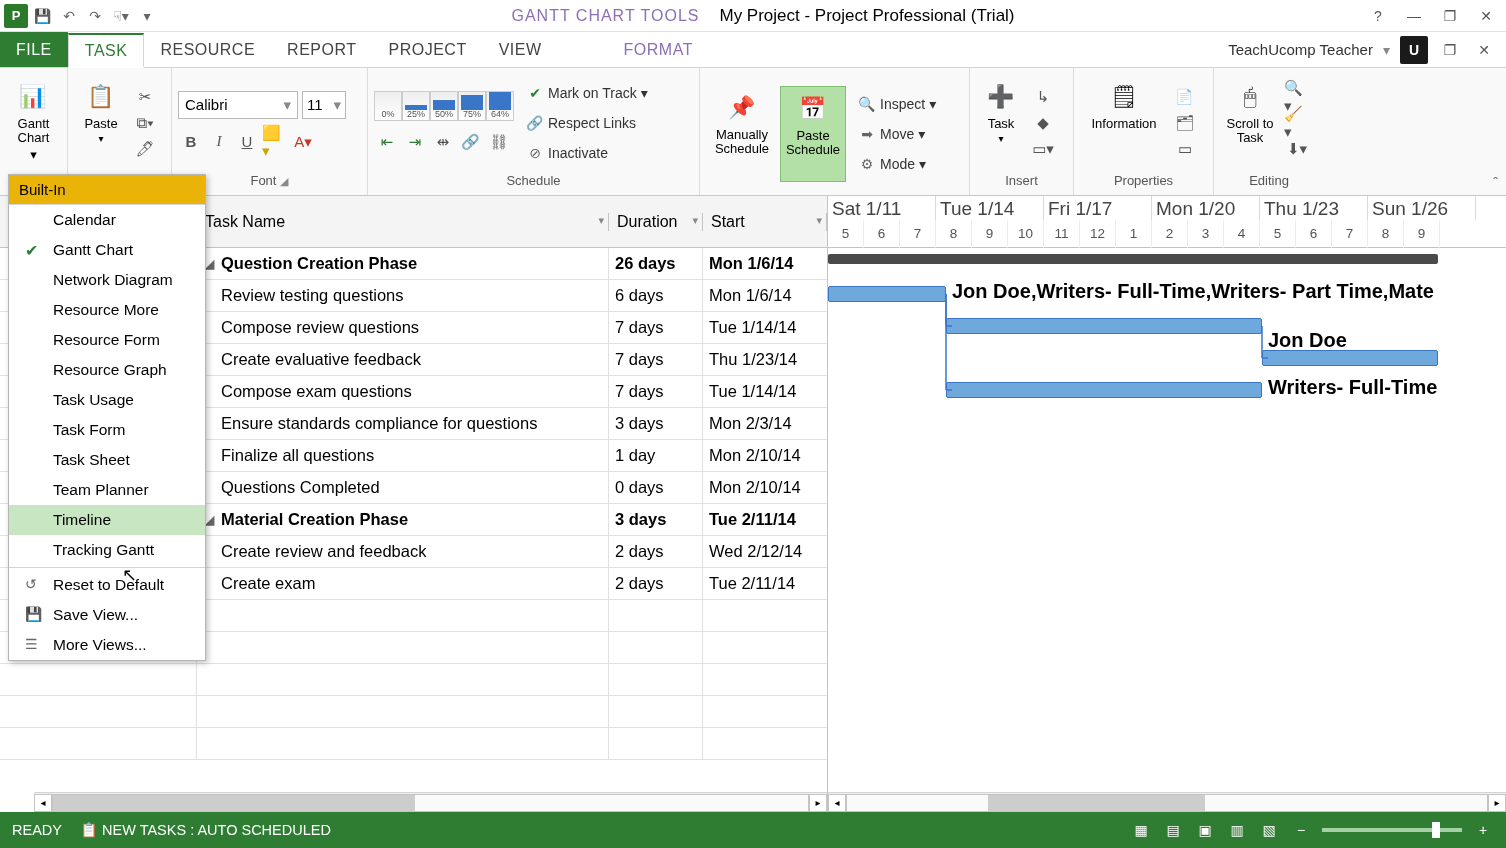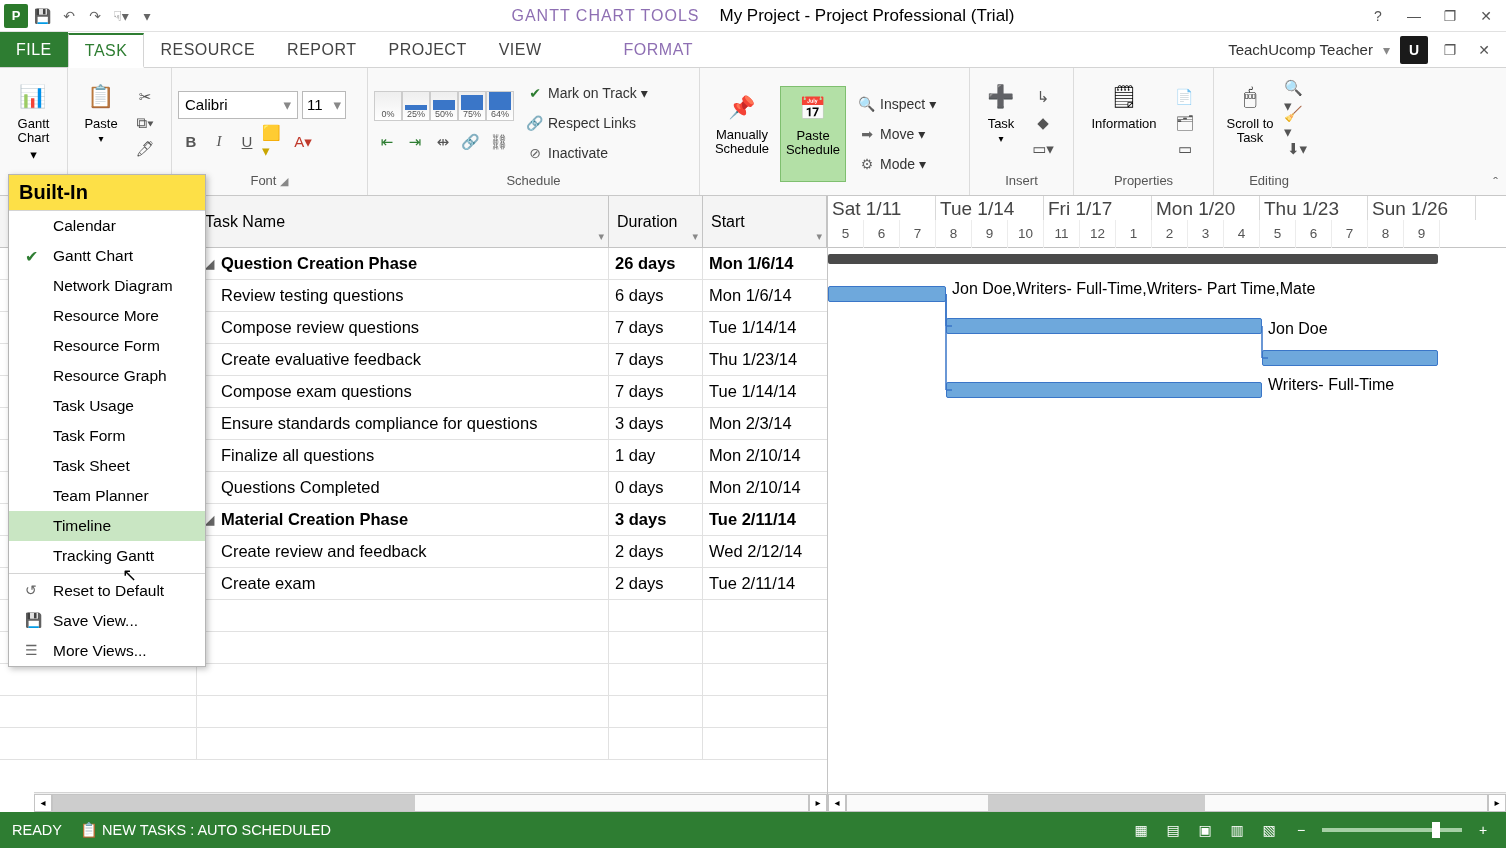--- a/index.html
+++ b/index.html
@@ -37,30 +37,30 @@
   .col{display:flex;flex-direction:column;justify-content:center;}
   .font-select{width:120px;height:28px;border:1px solid #b9b9b9;background:#fff;font-size:15px;padding:0 6px;display:flex;align-items:center;justify-content:space-between;}
   .size-select{width:44px;height:28px;border:1px solid #b9b9b9;background:#fff;font-size:15px;padding:0 4px;display:flex;align-items:center;justify-content:space-between;}
   .btnrow{display:flex;gap:2px;}
   .sq{width:26px;height:26px;display:flex;align-items:center;justify-content:center;font-size:15px;color:#555;}
   .percent-row{display:flex;gap:0;}
   .pbox{width:28px;height:30px;border:1px solid #ccc;font-size:9px;text-align:center;line-height:1;display:flex;flex-direction:column;justify-content:flex-end;padding-bottom:1px;color:#555;background:linear-gradient(#eee,#fff);}
   .pbox .bar{background:#3a76c8;margin:0 2px;}
   
   .view-dropdown{position:absolute;left:8px;top:174px;width:198px;background:#fff;border:1px solid #b5b5b5;box-shadow:2px 2px 6px rgba(0,0,0,.25);z-index:50;}
-  .vd-header{background:#fde047;font-weight:bold;padding:6px 10px;font-size:20px;border-bottom:1px solid #d4d4d4;}
+  .vd-header{background:#eab308;font-weight:normal;padding:6px 10px;font-size:15px;border-bottom:1px solid #d4d4d4;}
   .vd-item{padding:6px 8px 6px 44px;font-size:15.5px;position:relative;cursor:pointer;}
   .vd-item.hover{background:#c9e6c3;}
   .vd-item .chk{position:absolute;left:16px;top:6px;color:#2e7d32;font-size:16px;}
   .vd-item .micon{position:absolute;left:16px;top:6px;font-size:14px;color:#666;}
   .vd-sep{border-top:1px solid #d4d4d4;margin:2px 0;}
   
   .workspace{position:absolute;left:0;top:196px;right:0;bottom:36px;}
   .sheet{position:absolute;left:0;top:0;width:828px;bottom:0;border-right:1px solid #c4c4c4;}
-  .colheads{height:52px;display:flex;border-bottom:1px solid #c4c4c4;background:#f4f4f4;}
+  .colheads{height:52px;display:flex;border-bottom:1px solid #c4c4c4;background:#f4f4f4;align-items:center;}
   .ch-corner{width:197px;border-right:1px solid #c4c4c4;}
   .ch{border-right:1px solid #c4c4c4;display:flex;align-items:center;padding:0 8px;font-size:16px;position:relative;}
   .ch .cdrop{position:absolute;right:4px;bottom:4px;color:#888;font-size:11px;}
   .rows{}
   .trow{height:32px;display:flex;border-bottom:1px solid #e1e1e1;font-size:16.5px;}
   .trow.bold{font-weight:bold;}
   .trow .c-ind{width:197px;border-right:1px solid #e1e1e1;}
   .trow .c-name{width:412px;border-right:1px solid #e1e1e1;padding-left:8px;display:flex;align-items:center;}
   .trow .c-dur{width:94px;border-right:1px solid #e1e1e1;padding-left:6px;display:flex;align-items:center;}
   .trow .c-start{flex:1;padding-left:6px;display:flex;align-items:center;}
@@ -69,21 +69,21 @@
   
   .gantt{position:absolute;left:828px;top:0;right:0;bottom:0;overflow:hidden;}
   .timescale{height:52px;border-bottom:1px solid #c4c4c4;}
   .ts-top{height:24px;display:flex;}
   .ts-top div{border-right:1px solid #d9d9d9;font-size:19px;padding:2px 4px;color:#444;}
   .ts-bot{height:28px;display:flex;}
   .ts-bot div{width:36px;border-right:1px solid #ececec;font-size:13.5px;text-align:center;line-height:28px;color:#555;}
   .gantt-body{position:relative;}
   .gbar{position:absolute;height:16px;background:#6ea8dc;border:1px solid #3a76c8;border-radius:2px;}
   .gbar.summary{height:10px;background:#4a4a4a;border:none;top:8px;}
-  .glabel{position:absolute;font-size:16px;font-weight:normal;white-space:nowrap;}
+  .glabel{position:absolute;font-size:20px;font-weight:bold;white-space:nowrap;}
   .sat-col{position:absolute;top:0;bottom:0;background:#f2f2f2;}
   
   .hscroll{position:absolute;bottom:0;height:20px;background:#f0f0f0;border-top:1px solid #d4d4d4;display:flex;align-items:center;}
   .sc-btn{width:18px;height:18px;border:1px solid #c4c4c4;background:#fff;display:flex;align-items:center;justify-content:center;font-size:10px;}
   .sc-track{flex:1;height:18px;border:1px solid #c4c4c4;background:#fafafa;position:relative;}
   .sc-thumb{position:absolute;height:100%;background:#cdcdcd;}
   
   .statusbar{position:absolute;left:0;right:0;bottom:0;height:36px;background:#2e7d32;color:#fff;display:flex;align-items:center;font-size:14.5px;}
   .sb-left{display:flex;align-items:center;gap:18px;padding-left:12px;}
   .sb-right{margin-left:auto;display:flex;align-items:center;gap:10px;padding-right:12px;}
@@ -506,21 +506,21 @@
     <div class="gantt-body">
       <div class="sat-col" style="left:6px;width:70px;"></div>
       <div class="sat-col" style="left:330px;width:70px;"></div>
 
       <div class="gbar summary" style="left:0;width:610px;top:6px;"></div>
 
       <div class="gbar" style="left:0;width:118px;top:38px;"></div>
       <div class="glabel" style="left:124px;top:32px;">Jon Doe,Writers- Full-Time,Writers- Part Time,Mate</div>
 
       <div class="gbar" style="left:118px;width:316px;top:70px;"></div>
-      <div class="glabel" style="left:440px;top:72px;">Jon Doe</div>
+      <div class="glabel" style="left:440px;top:81px;">Jon Doe</div>
 
       <div class="gbar" style="left:434px;width:176px;top:102px;"></div>
 
       <div class="gbar" style="left:118px;width:316px;top:134px;"></div>
       <div class="glabel" style="left:440px;top:128px;">Writers- Full-Time</div>
 
       <svg style="position:absolute;left:0;top:0;width:100%;height:200px;pointer-events:none">
         <path d="M118 46 L118 78 M118 78 L124 78" stroke="#3a76c8" fill="none" stroke-width="1.5"></path>
         <path d="M434 78 L434 110 M434 110 L440 110" stroke="#3a76c8" fill="none" stroke-width="1.5"></path>
         <path d="M118 46 L118 142 M118 142 L124 142" stroke="#3a76c8" fill="none" stroke-width="1.5"></path>

